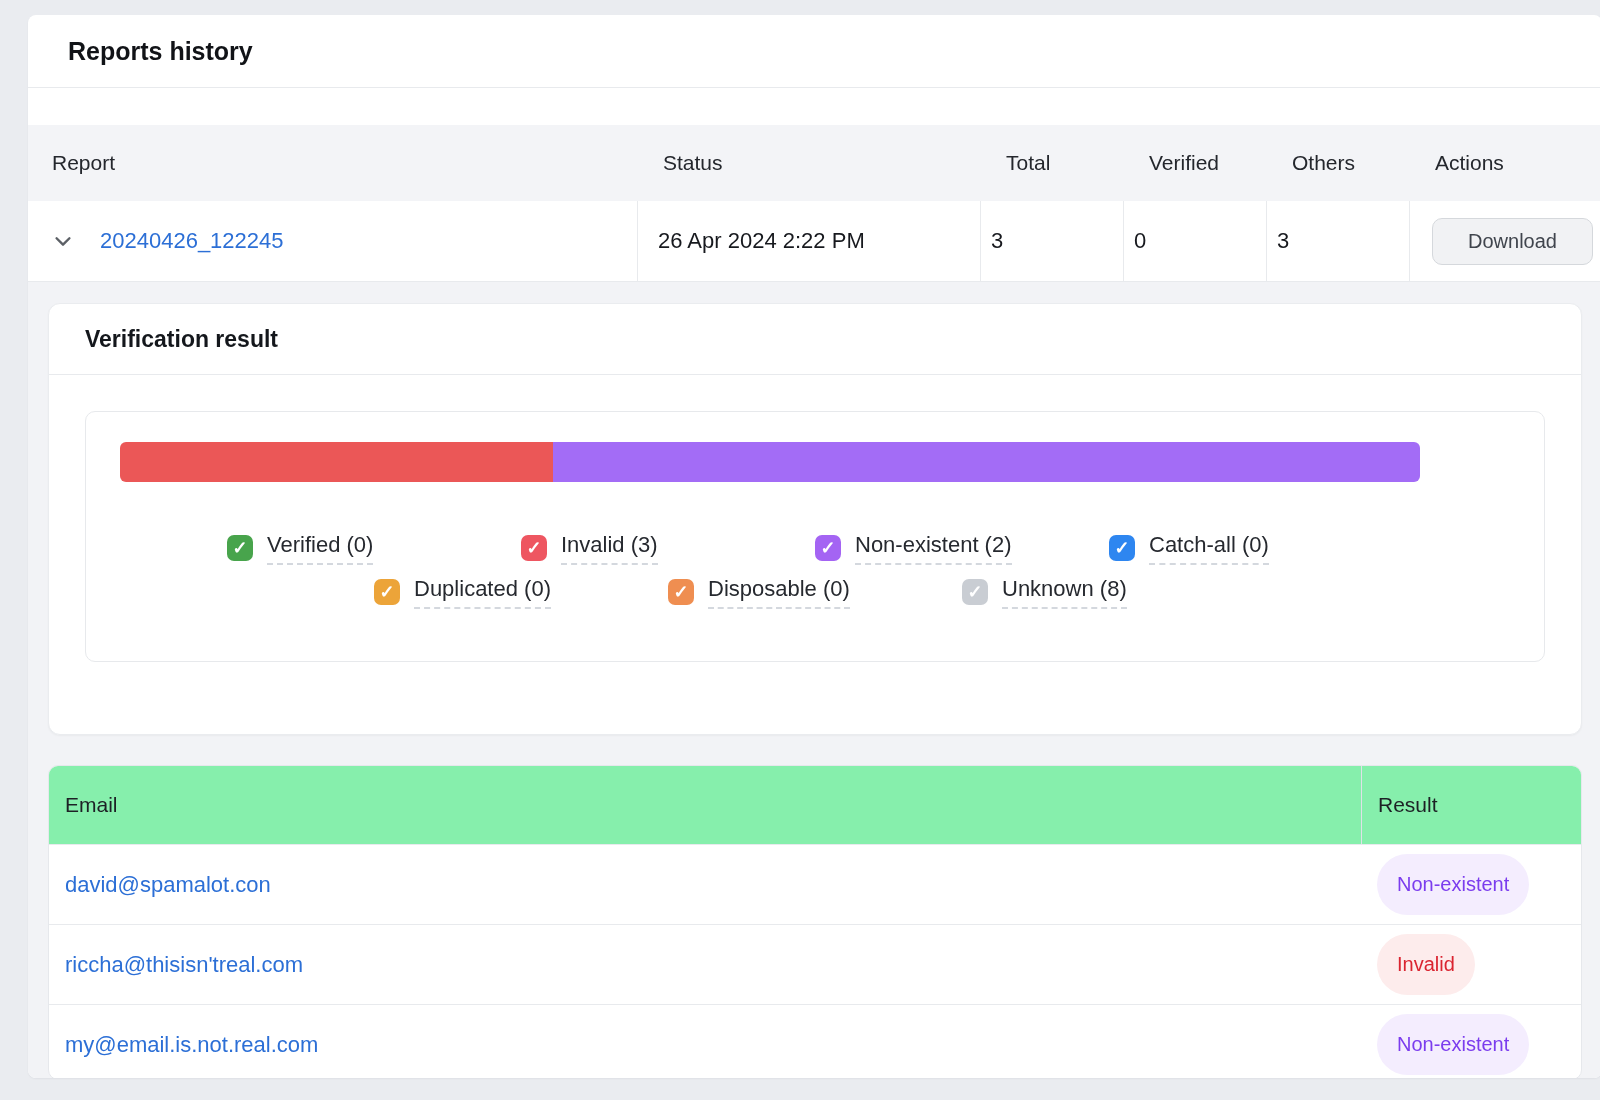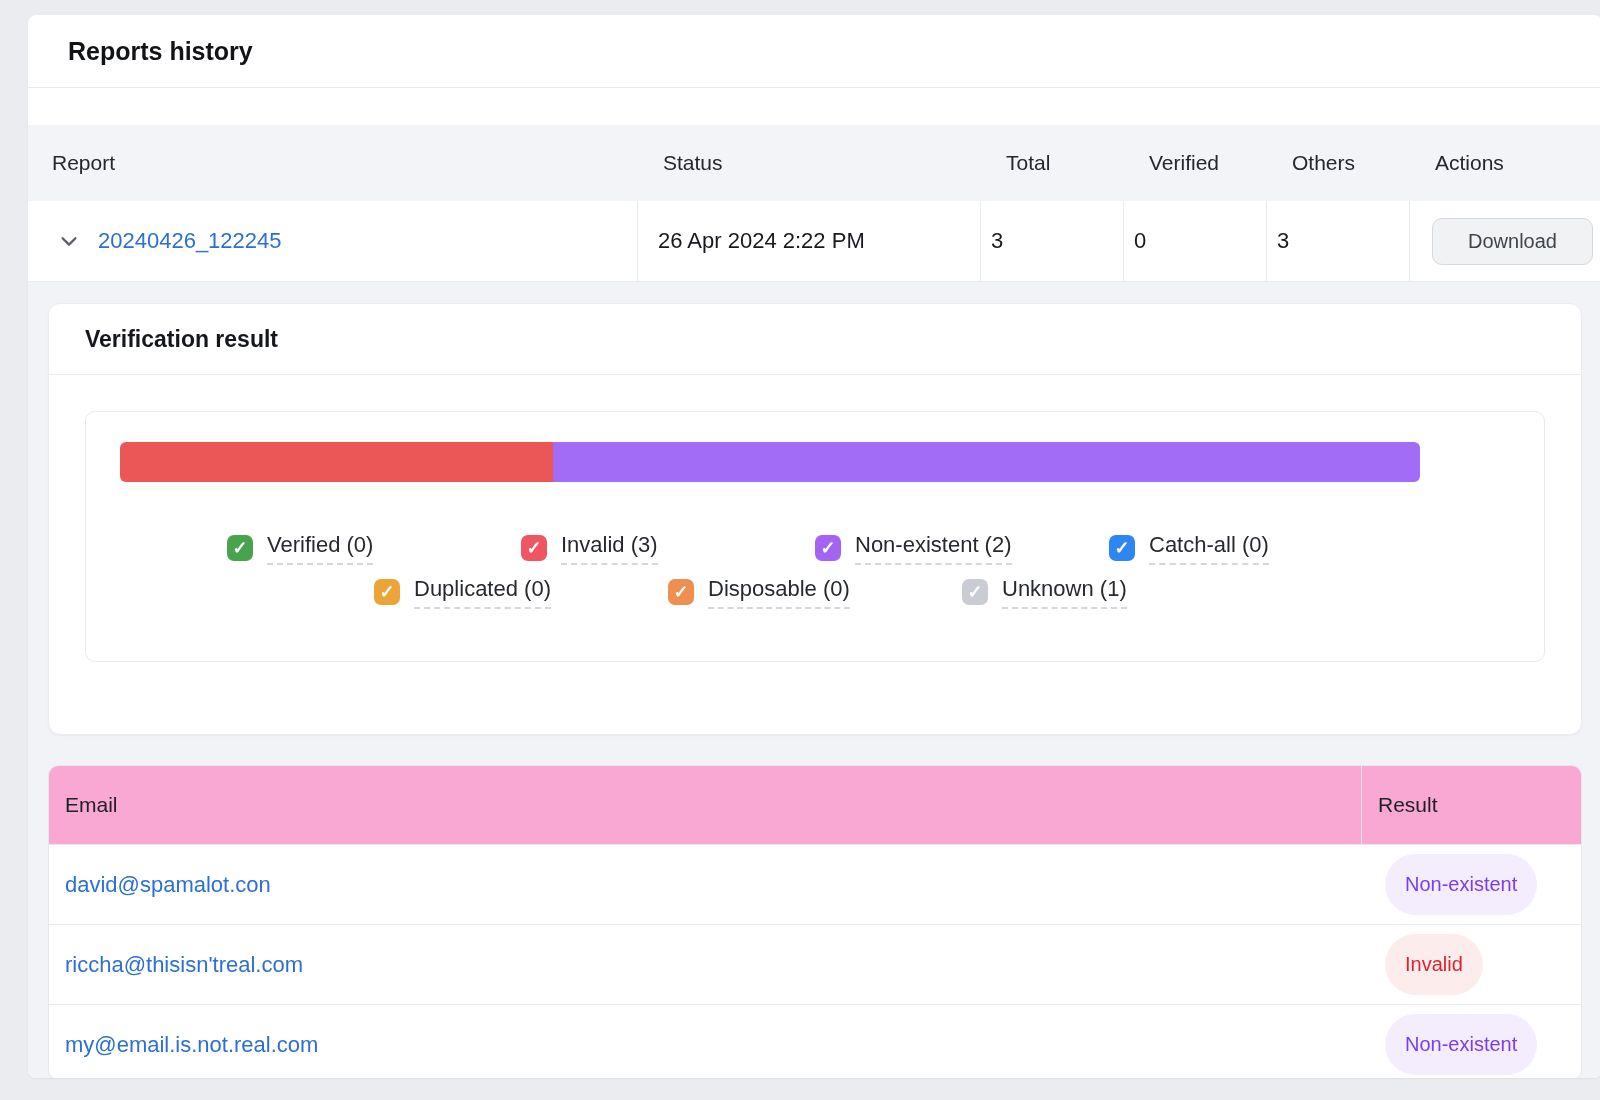--- a/index.html
+++ b/index.html
@@ -27,21 +27,21 @@
     height:76px;background:#f3f4f7;align-items:center;
     font-size:21px;color:#24272d;
   }
   .rt-header > div{padding-left:26px;}
   .rt-header > div:first-child{padding-left:24px;}
   .rt-row{
     height:80px;background:#fff;border-bottom:1px solid #e8eaed;
     font-size:22px;color:#17191e;align-items:stretch;
   }
   .rt-cell{display:flex;align-items:center;border-left:1px solid #e8eaed;padding-left:10px;}
-  .rt-cell.first{border-left:none;padding-left:30px;gap:18px;}
+  .rt-cell.first{border-left:none;padding-left:24px;gap:26px;}
   .rt-cell.status{padding-left:20px;}
   .rt-cell.actions{padding-left:22px;}
   .chevron{display:inline-flex;align-items:center;cursor:pointer;}
   .report-link{color:#2c6fd6;text-decoration:none;cursor:pointer;}
   .email-link{color:#2c6fd6;text-decoration:none;cursor:pointer;}
   .btn{
     font-family:"Liberation Sans", sans-serif;
     font-size:20px;color:#40454d;background:#f1f2f4;
     border:1px solid #d5d8dc;border-radius:10px;
     padding:11px 35px;cursor:pointer;
@@ -86,26 +86,26 @@
   .legend-label{
     font-size:22px;color:#26292f;padding-bottom:5px;
     border-bottom:2px dashed #d4d8de;
   }
   .etable{
     margin-top:30px;background:#fff;border:1px solid #e6e8ec;border-radius:10px;
     overflow:hidden;height:315px;box-sizing:border-box;
   }
   .e-grid{display:grid;grid-template-columns:1312px 1fr;}
   .e-header{
-    height:78px;background:#f9a8d4;align-items:center;
+    height:78px;background:#86efac;align-items:center;
     font-size:21px;color:#1d2025;
   }
   .e-header > div{padding-left:16px;display:flex;align-items:center;height:100%;box-sizing:border-box;}
   .e-header > div.result-h{border-left:1px solid #dfe2e7;}
-  .e-row{height:79px;border-top:1px solid #e8eaed;font-size:22px;align-items:center;gap:8px;}
+  .e-row{height:79px;border-top:1px solid #e8eaed;font-size:22px;align-items:center;}
   .e-row > div{padding-left:16px;}
   .badge{
     display:inline-flex;align-items:center;
     padding:19px 20px;border-radius:999px;font-size:20px;
   }
 </style>
 </head>
 <body>
 
 <div class="page">
@@ -173,21 +173,21 @@
               <div class="legend-item">
                 <span class="cb" style="background-color: rgb(236, 164, 57);"></span>
                 <span class="legend-label">Duplicated (0)</span>
               </div>
               <div class="legend-item">
                 <span class="cb" style="background-color: rgb(239, 142, 81);"></span>
                 <span class="legend-label">Disposable (0)</span>
               </div>
               <div class="legend-item">
                 <span class="cb" style="background-color: rgb(201, 205, 211);"></span>
-                <span class="legend-label">Unknown (1)</span>
+                <span class="legend-label">Unknown (8)</span>
               </div>
             </div>
 
           </div>
         </div>
       </div>
 
       <div class="etable">
         <div class="e-grid e-header">
           <div>Email</div>

